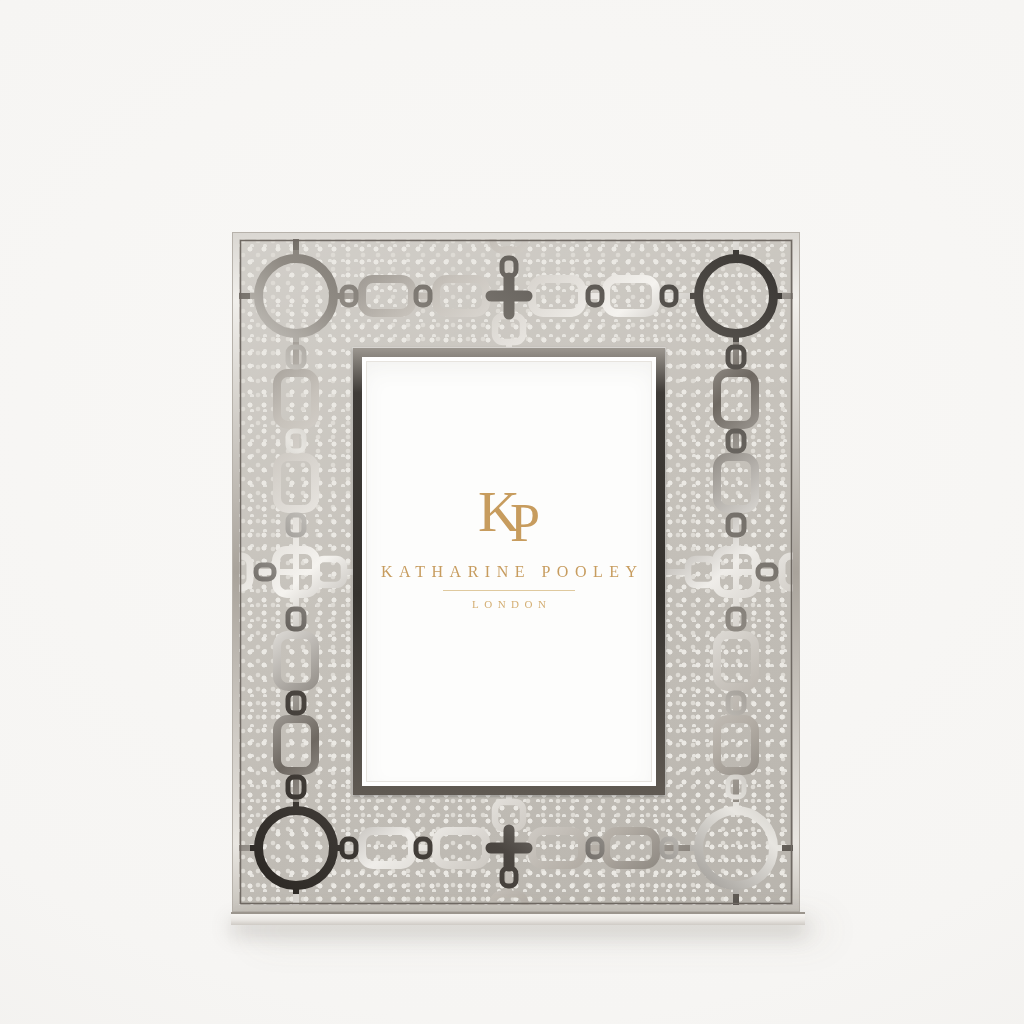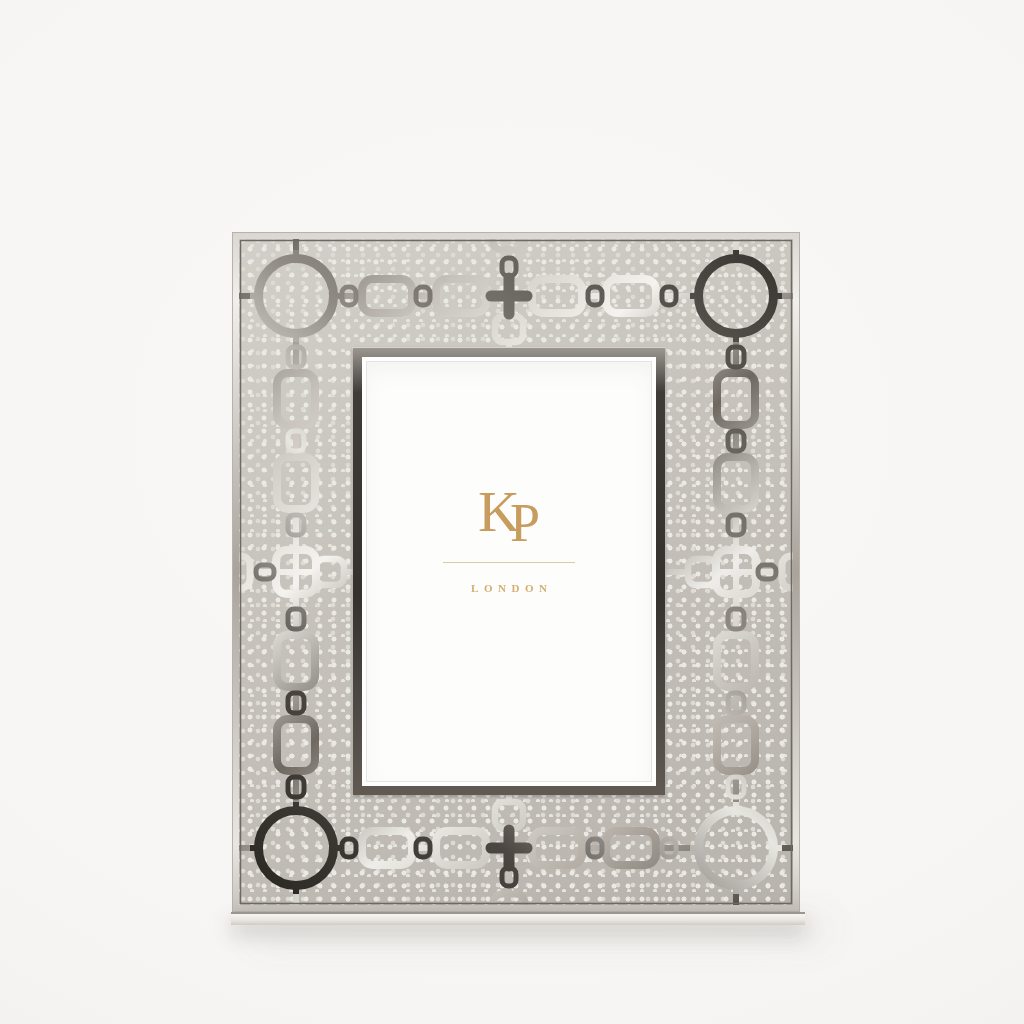--- a/index.html
+++ b/index.html
@@ -41,21 +41,21 @@
   }
 
   .logo{display:flex;flex-direction:column;align-items:center;color:var(--gold);
         font-family:"Liberation Serif","DejaVu Serif",serif;}
   .monogram{height:70px;margin-top:126px;display:flex;align-items:flex-start;}
   .mono-k{font-size:58px;line-height:1;font-weight:400;}
   .mono-p{font-size:54px;line-height:1;font-weight:400;margin-left:-10px;transform:translateY(13px);}
   .brand-name{margin-top:10px;font-size:16px;letter-spacing:6.5px;text-indent:6.5px;
               color:var(--gold);white-space:nowrap;}
   .brand-divider{margin-top:9px;width:132px;height:1px;background:var(--divider-gold);}
-  .brand-city{margin-top:19px;font-size:11px;letter-spacing:5.5px;text-indent:5.5px;color:var(--gold-light);font-weight:bold;}
+  .brand-city{margin-top:7px;font-size:11px;letter-spacing:5.5px;text-indent:5.5px;color:var(--gold-light);}
 
   .bottom-edge{
     position:absolute;left:231px;top:912px;width:574px;height:13px;
     border-top:2px solid #9b958d;
     background:linear-gradient(180deg,#f6f4f1 0%, #e9e6e2 55%, #cfcbc5 100%);
     box-shadow:0 9px 20px rgba(110,104,96,.30), 22px 12px 38px rgba(110,104,96,.16);
   }
 </style>
 </head>
 <body>
@@ -205,20 +205,21 @@
         <rect x="8.5" y="8.5" width="551" height="663" fill="none" stroke="#6f6963" stroke-width="1.5"></rect>
       </svg>
 
     <div class="aperture">
       <div class="mat">
         <div class="logo">
           <div class="monogram">
             <span class="mono-k">K</span>
             <span class="mono-p">P</span>
           </div>
+          <div class="brand-name">KATHARINE POOLEY</div>
           <div class="brand-divider"></div>
           <div class="brand-city">LONDON</div>
         </div>
       </div>
     </div>
   </div>
 
   <div class="bottom-edge"></div>
 </div>
 

